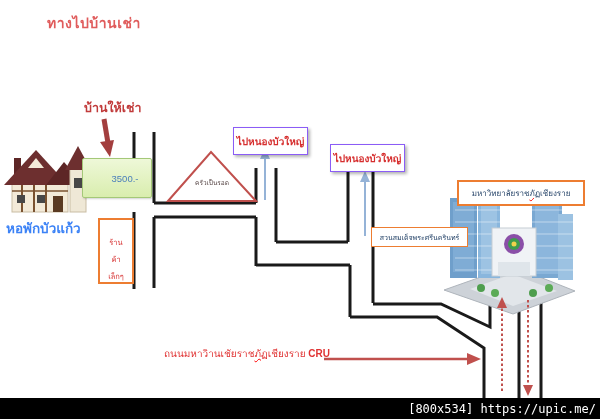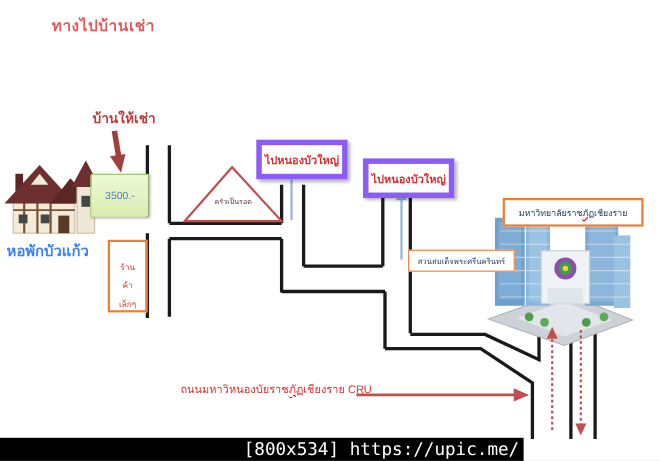--- a/index.html
+++ b/index.html
@@ -11,52 +11,52 @@
   .abs{position:absolute;}
   .nowrap{white-space:nowrap;}
   .title{font-size:14px;font-weight:bold;color:#e05c5c;letter-spacing:.5px;}
   .rent-label{font-size:12.5px;font-weight:bold;color:#c13b3b;}
   .dorm-label{font-size:13.5px;font-weight:bold;color:#3b82f6;}
   .price-box{
     width:52px;height:38px;border:1px solid #a4c878;border-radius:2px;
     background:linear-gradient(180deg,#eef8d8 0%,#d9edae 100%);
     box-shadow:1px 1px 2px rgba(0,0,0,.18);
     display:flex;align-items:center;justify-content:center;
-    color:#4a7ebb;font-size:9.5px;
+    color:#4a7ebb;font-size:9.5px;padding-left:16px;
   }
   .shop-box{
     width:32px;height:62px;border:2px solid #ed7d31;background:#fff;
     color:#d62e2e;font-size:7.5px;text-align:center;
     display:flex;flex-direction:column;justify-content:center;gap:5px;
   }
   .sign-box{
-    border:5px solid #8b5cf6;background:#fff;
+    border:1px solid #8b5cf6;background:#fff;
     box-shadow:2px 2px 3px rgba(0,0,0,.30);
     display:flex;align-items:center;justify-content:center;
     color:#d62e2e;font-size:10px;font-weight:bold;
   }
   .orange-box{
     border:2px solid #ed7d31;background:#fff;color:#17375e;
     display:flex;align-items:center;justify-content:center;
   }
   .pond-box{
     width:68px;height:45px;border:1px solid #74b9d8;
     background:linear-gradient(180deg,#9fdcf2 0%,#cdeefb 100%);
     display:flex;align-items:center;justify-content:center;
     color:#2f74b5;font-size:8.5px;
   }
   .tri-label{font-size:6.5px;color:#4d3b3b;text-align:center;}
   .road-label{font-size:10px;color:#e03232;}
   .road-label .typo{text-decoration:underline wavy #ff0000;text-decoration-thickness:1px;}
-  .road-label .abbr{font-weight:normal;}
+  .road-label .abbr{font-weight:bold;}
   .uni-box .typo{text-decoration:underline wavy #ff0000;text-decoration-thickness:1px;}
   .bottom-bar{
-    left:0;top:398px;width:476px;height:21px;background:#000;
+    left:0;top:398px;width:600px;height:21px;background:#000;
     display:flex;align-items:center;justify-content:flex-end;
-    color:#fff;font-family:"DejaVu Sans Mono",monospace;font-size:16px;
+    color:#fff;font-family:"DejaVu Sans Mono",monospace;font-size:12px;
     padding-right:4px;box-sizing:border-box;letter-spacing:0;
   }
 </style>
 </head>
 <body>
 
 <div id="canvas">
 
   <svg class="abs" style="left:0;top:0;" width="600" height="419" viewBox="0 0 600 419">
 
@@ -171,20 +171,20 @@
       <span class="typo">ภัฏ</span>
       <span>เชียงราย</span>
   </div>
 
   <div class="abs orange-box nowrap" style="left:371px;top:227px;width:95px;height:18px;font-size:7px;border-width:1.5px;">
     <span>สวนสมเด็จพระศรีนครินทร์</span>
   </div>
 
 
   <div class="abs road-label nowrap" style="left:164px;top:346px;">
-    <span>ถนนมหาวิหนองบัยราช</span><span class="typo">ภัฏ</span><span>เชียงราย </span><span class="abbr">CRU</span>
+    <span>ถนนมหาวิานเชัยราช</span><span class="typo">ภัฏ</span><span>เชียงราย </span><span class="abbr">CRU</span>
   </div>
 
   <div class="abs bottom-bar">
     <span>[800x534] https://upic.me/</span>
   </div>
 
 </div>
 
 </body></html>

